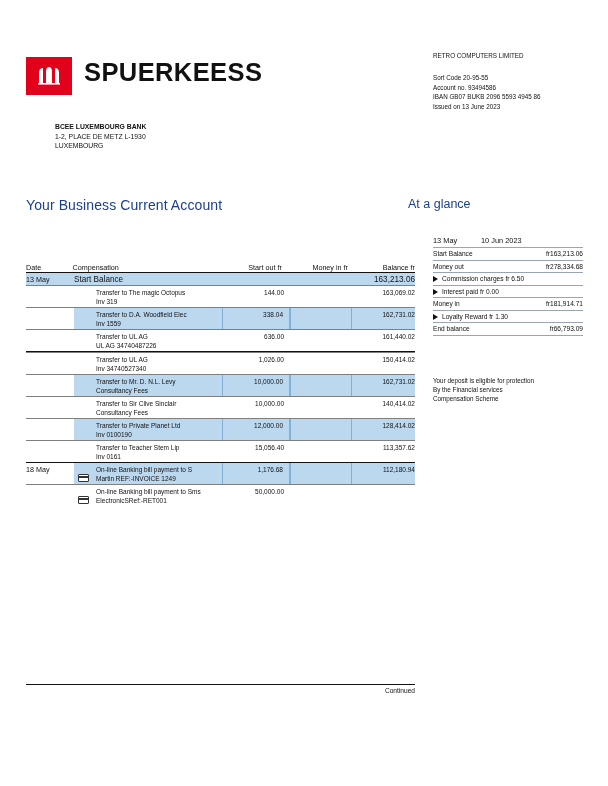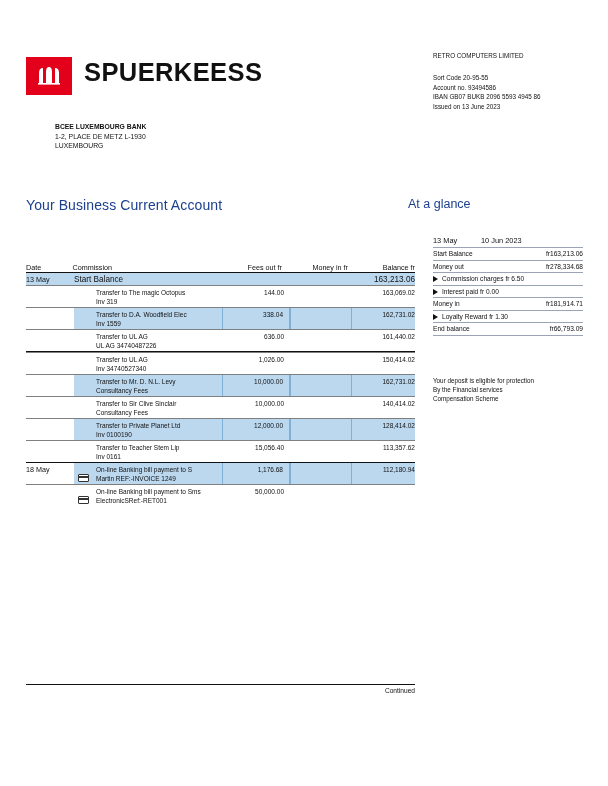--- a/index.html
+++ b/index.html
@@ -308,22 +308,22 @@
 
   <div class="protection">
       <div>Your deposit is eligible for protection</div>
       <div>By the Financial services</div>
       <div>Compensation Scheme</div>
     </div>
 
   <div class="table">
     <div class="thead">
       <div class="c-date">Date</div>
-      <div class="c-desc" style="padding-left:0">Commission</div>
-      <div class="c-out">Fees out fr</div>
+      <div class="c-desc" style="padding-left:0">Compensation</div>
+      <div class="c-out">Start out fr</div>
       <div class="c-in">Money in fr</div>
       <div class="c-bal">Balance fr</div>
     </div>
     <div class="hr"></div>
     <div id="table-body">
         <div class="row start" style="position: relative;">
           <div class="c-date datecell">13 May</div>
           <div class="c-desc">
             <div>Start Balance</div>
           </div>

